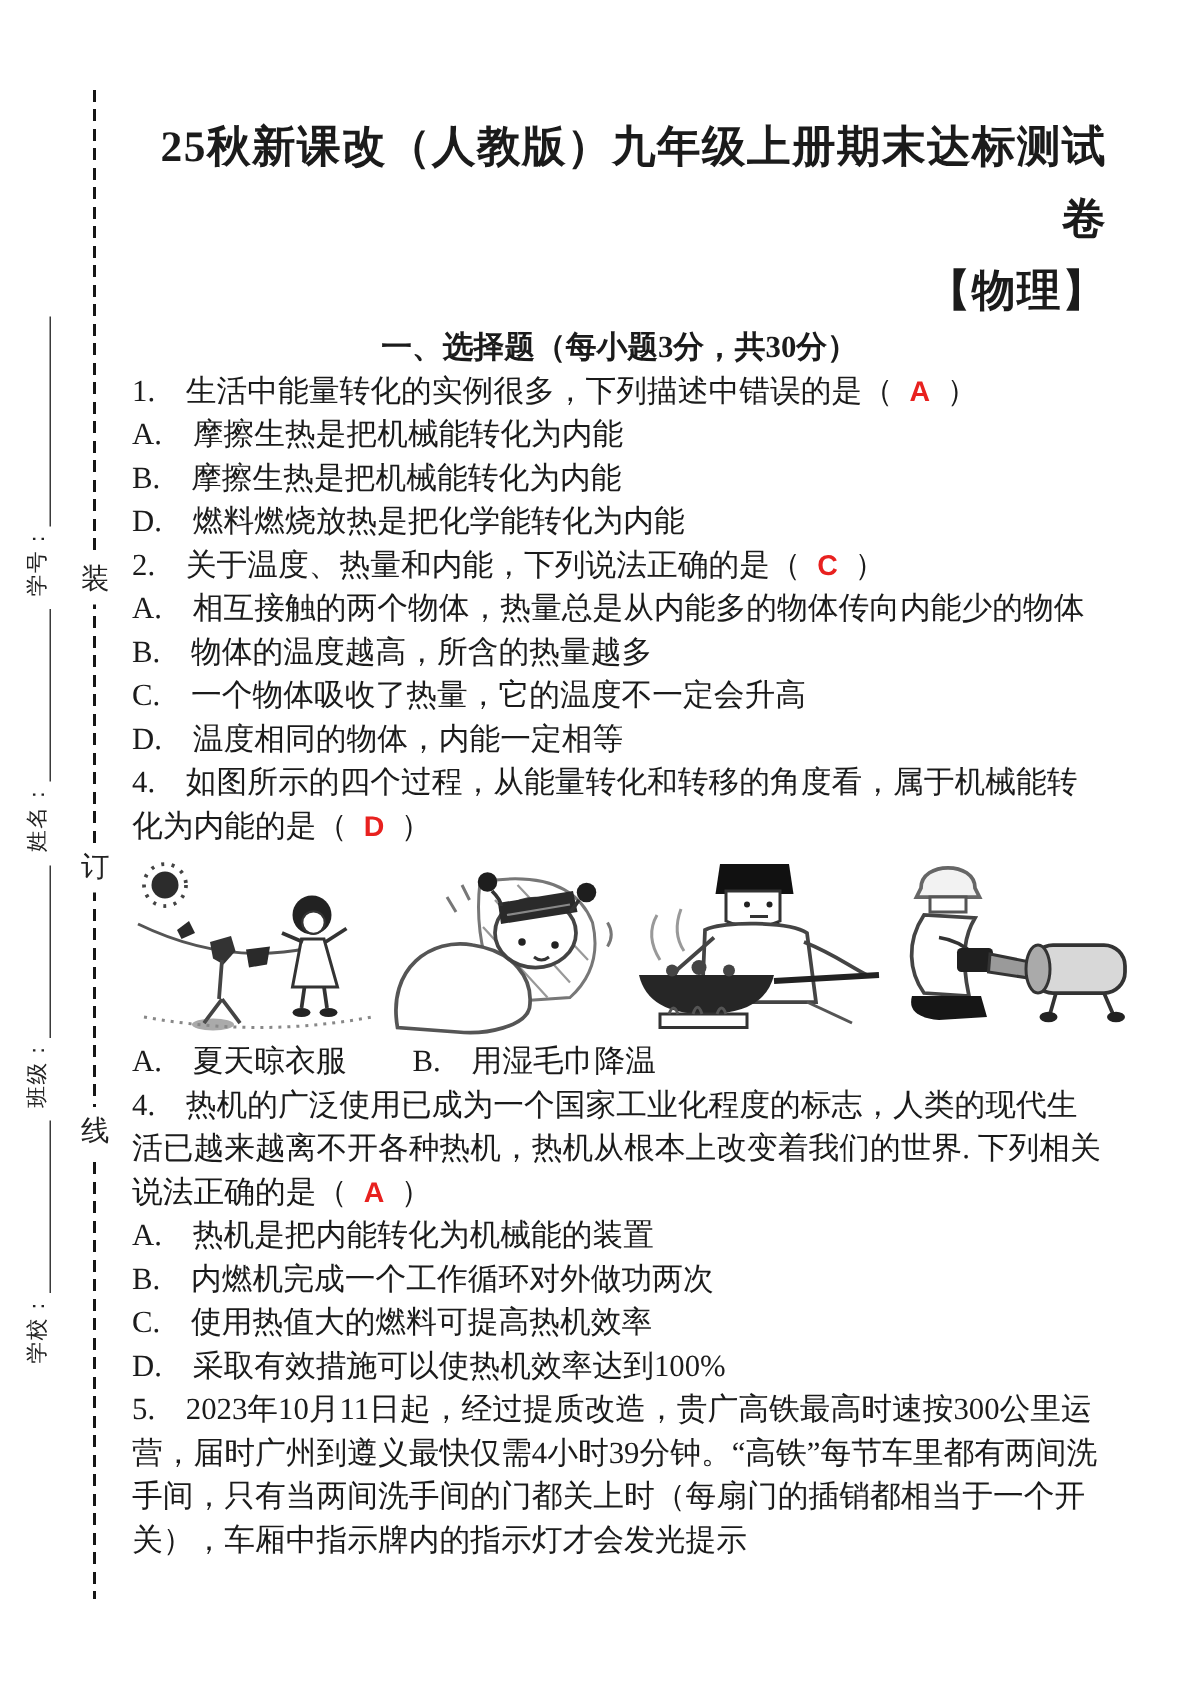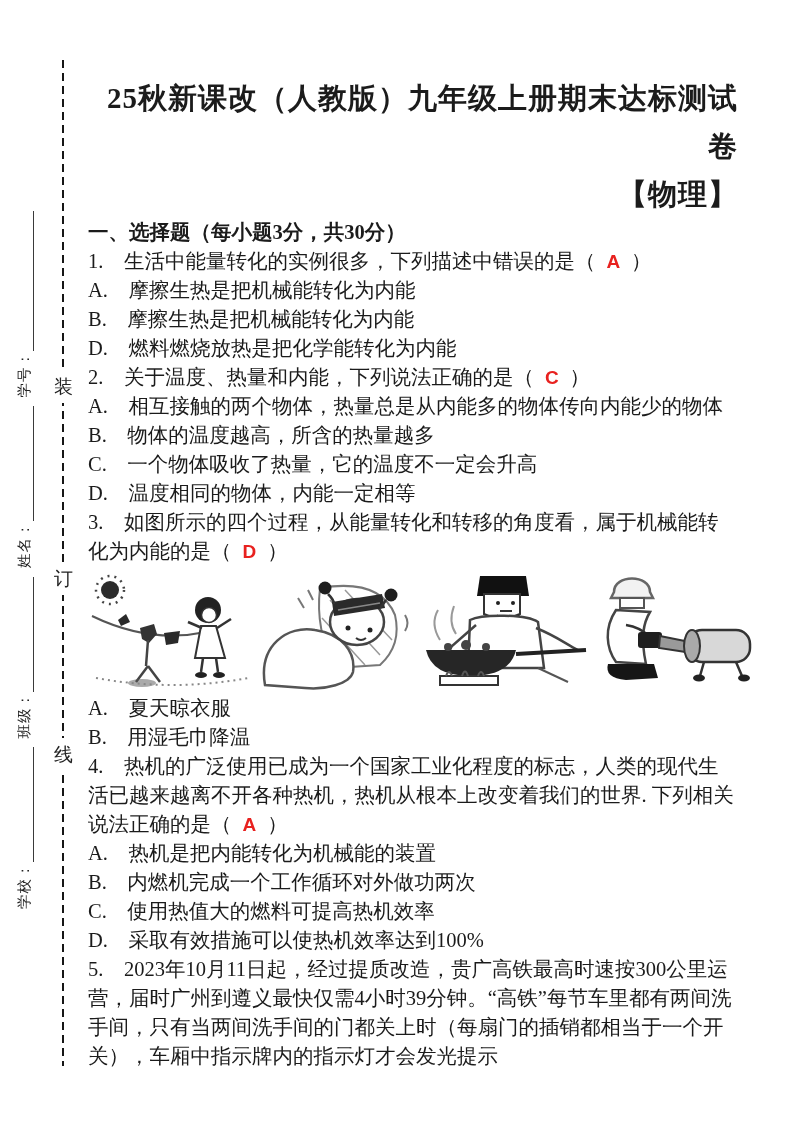--- a/index.html
+++ b/index.html
@@ -20,25 +20,25 @@
   .field{display:flex;align-items:flex-end;}
   .field-label{letter-spacing:1px;}
   .blank{display:inline-block;height:15px;border-bottom:1.6px solid #3a3a3a;
     width:115px;margin-right:9px;}
   .blank.last{width:140px;margin-right:0;}
 
   
   .content{position:absolute;left:88px;top:74px;width:650px;}
   .title{font-size:29px;font-weight:bold;text-align:right;line-height:48px;margin:0;
     letter-spacing:1px;}
-  .section-heading{font-size:20.5px;font-weight:bold;line-height:29px;margin:0;}
+  .section-heading{font-size:20.5px;font-weight:bold;line-height:29px;margin:0;text-align:center;}
   .q p{font-size:20.5px;line-height:29px;margin:0;}
   .ans{color:#e8211f;font-family:"Liberation Sans","DejaVu Sans",sans-serif;
     font-weight:bold;font-size:19px;padding:0 11px;}
-  .optrow{display:flex;flex-direction:column;}
+  .optrow{display:flex;}
   .optrow .c1{display:inline-block;width:187px;}
 
   
   .figures{display:flex;justify-content:space-between;align-items:flex-end;
     width:672px;height:124px;margin:2px 0 2px 0;}
   .fig{flex:0 0 auto;}
   svg{display:block;}
 </style>
 </head>
 <body>
@@ -85,21 +85,21 @@
 
     <div class="q">
       <p><span>2.　关于温度、热量和内能，下列说法正确的是（</span><span class="ans">C</span><span>）</span></p>
       <p>A.　相互接触的两个物体，热量总是从内能多的物体传向内能少的物体</p>
       <p>B.　物体的温度越高，所含的热量越多</p>
       <p>C.　一个物体吸收了热量，它的温度不一定会升高</p>
       <p>D.　温度相同的物体，内能一定相等</p>
     </div>
 
     <div class="q">
-      <p><span>3.　如图所示的四个过程，从能量转化和转移的角度看，属于机械能转化为内能的是（</span><span class="ans">D</span><span>）</span></p>
+      <p><span>4.　如图所示的四个过程，从能量转化和转移的角度看，属于机械能转化为内能的是（</span><span class="ans">D</span><span>）</span></p>
 
       <div class="figures">
 
         <div class="fig">
           <svg width="172" height="122" viewBox="0 0 172 122">
             <circle cx="22" cy="20" r="9" fill="#2c2c2c"></circle>
             <circle cx="22" cy="20" r="14" fill="none" stroke="#444" stroke-width="2.5" stroke-dasharray="2 5"></circle>
             <path d="M4,46 Q62,74 118,62" fill="none" stroke="#555" stroke-width="2"></path>
             <path d="M30,50 l8,-6 l4,8 l-9,4 z" fill="#2a2a2a"></path>
             <path d="M52,58 l14,-4 l3,10 l-8,9 l-7,-4 z" fill="#333"></path>

